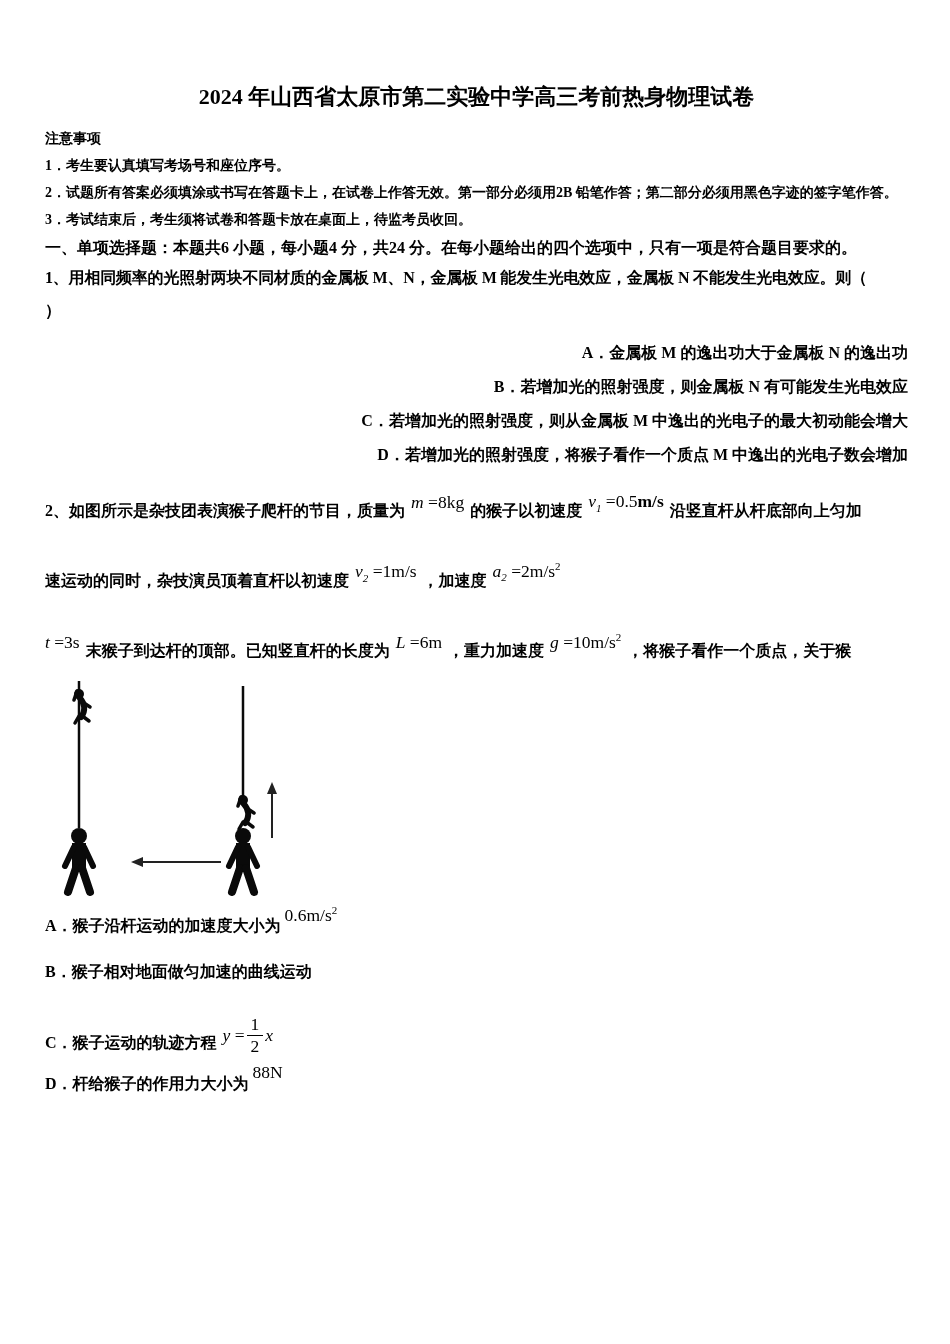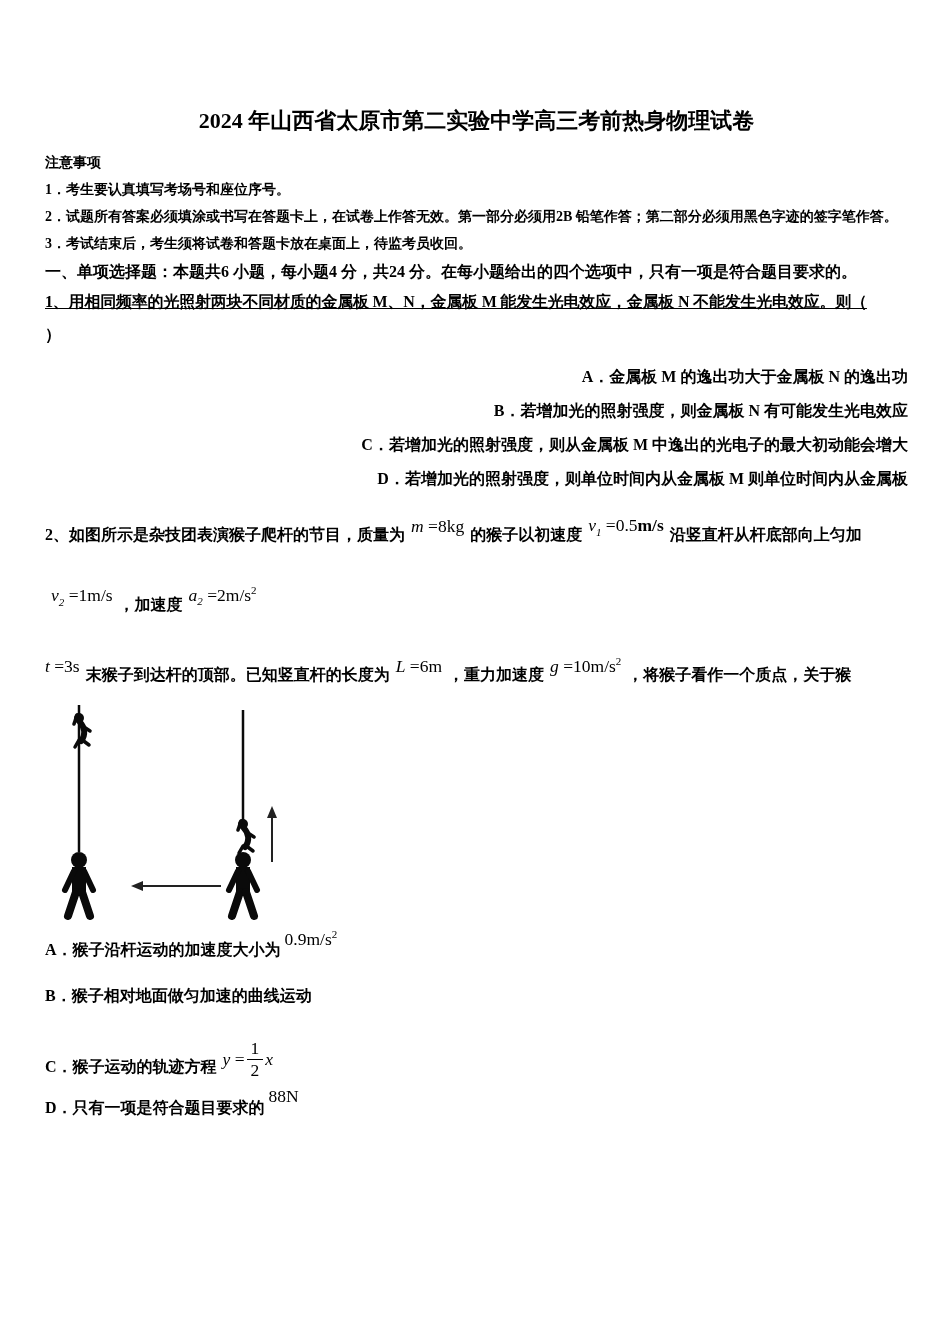--- a/index.html
+++ b/index.html
@@ -3,33 +3,33 @@
 <meta charset="utf-8">
 <style>
   html,body{margin:0;padding:0;background:#ffffff;}
   .page{
     position:relative;
     width:950px;height:1344px;
     background:#ffffff;color:#000;
     font-family:"Liberation Serif","DejaVu Serif",serif;
     overflow:hidden;
     box-sizing:border-box;
-    padding:106px 42px 0 45px;
+    padding:82px 42px 0 45px;
   }
   .cn{font-weight:600;}
   h1.title{
     margin:0 0 13px 0;
     text-align:center;
     font-size:22px;font-weight:700;
     font-family:"Liberation Serif","DejaVu Serif",serif;
   }
   .notice-line{font-size:14px;line-height:27px;font-weight:600;}
   .notice-wrap{max-width:868px;text-align:justify;}
   .sec-header{font-size:16px;line-height:30px;font-weight:600;white-space:nowrap;}
-  .q1-stem{font-size:16px;line-height:30px;font-weight:600;white-space:nowrap;letter-spacing:-0.2px;text-decoration:underline;}
+  .q1-stem{font-size:16px;line-height:30px;font-weight:600;white-space:nowrap;letter-spacing:-0.2px;}
   .q1-close{font-size:16px;line-height:36px;font-weight:600;}
   .opt1{margin-top:14px;font-size:16px;line-height:20px;font-weight:600;text-align:right;}
   
   .q2line{height:70px;display:flex;align-items:flex-end;white-space:nowrap;font-size:16px;font-weight:600;}
   .q2line.first{height:57px;}
   .q2line.last{height:53px;}
   .fm{
     font-family:"Liberation Serif","DejaVu Serif",serif;
     font-weight:400;font-size:17.5px;
     position:relative;top:-9px;
@@ -73,31 +73,32 @@
   <div class="notice-line">3．考试结束后，考生须将试卷和答题卡放在桌面上，待监考员收回。</div>
 
   <div class="sec-header">一、单项选择题：本题共6 小题，每小题4 分，共24 分。在每小题给出的四个选项中，只有一项是符合题目要求的。</div>
 
   <div class="q1-stem">1、用相同频率的光照射两块不同材质的金属板 M、N，金属板 M 能发生光电效应，金属板 N 不能发生光电效应。则（</div>
   <div class="q1-close">）</div>
 
   <div class="opt1">A．金属板 M 的逸出功大于金属板 N 的逸出功</div>
   <div class="opt1">B．若增加光的照射强度，则金属板 N 有可能发生光电效应</div>
   <div class="opt1">C．若增加光的照射强度，则从金属板 M 中逸出的光电子的最大初动能会增大</div>
-  <div class="opt1">D．若增加光的照射强度，则单位时间内从金属板 M 则单位时间内从金属板</div>
+  <div class="opt1">D．若增加光的照射强度，将猴子看作一个质点 M 中逸出的光电子数会增加</div>
 
   
   <div class="q2line first">
     <span class="cn">2、如图所示是杂技团表演猴子爬杆的节目，质量为</span>
       <span class="fm"><span class="var">m</span> <span>=8kg</span></span>
       <span class="cn">的猴子以初速度</span>
       <span class="fm"><span class="var">v</span><sub>1</sub> <span>=0.5</span><span class="bold">m/s</span></span>
       <span class="cn">沿竖直杆从杆底部向上匀加</span>
   </div>
   <div class="q2line">
+    <span class="cn">速运动的同时，杂技演员顶着直杆以初速度</span>
       <span class="fm"><span class="var">v</span><sub>2</sub> <span>=1m/s</span></span>
       <span class="cn">，加速度</span>
       <span class="fm"><span class="var">a</span><sub>2</sub> <span>=2m/s</span><sup>2</sup></span>
   </div>
   <div class="q2line">
     <span class="fm" style="margin-left:0;"><span class="var">t</span> <span>=3s</span></span>
       <span class="cn">末猴子到达杆的顶部。已知竖直杆的长度为</span>
       <span class="fm"><span class="var">L</span> <span>=6m</span></span>
       <span class="cn">，重力加速度</span>
       <span class="fm"><span class="var">g</span> <span>=10m/s</span><sup>2</sup></span>
@@ -143,30 +144,30 @@
     </g>
     <g stroke="#222" fill="#222">
       <line x1="164" y1="184" x2="82" y2="184" stroke-width="2"></line>
       <path d="M 74,184 L 86,179 L 86,189 Z" stroke="none"></path>
     </g>
   </svg>
 
   
   <div class="optrow optA">
     <span class="cn">A．猴子沿杆运动的加速度大小为</span>
-      <span class="raised"><span>0.9m/s</span><sup>2</sup></span>
+      <span class="raised"><span>0.6m/s</span><sup>2</sup></span>
   </div>
   <div class="optrow optB">
     <span class="cn">B．猴子相对地面做匀加速的曲线运动</span>
   </div>
   <div class="optrow optC">
     <span class="cn">C．猴子运动的轨迹方程</span>
       <span class="cfm"><span class="var">y</span>&nbsp;<span>=</span><span class="frac">
           <span class="num">1</span>
           <span class="den">2</span>
         </span><span class="var">x</span></span>
   </div>
   <div class="optrow optD">
-    <span class="cn">D．只有一项是符合题目要求的</span>
+    <span class="cn">D．杆给猴子的作用力大小为</span>
       <span class="raised"><span>88N</span></span>
   </div>
 
 </div>
 
 </body></html>

